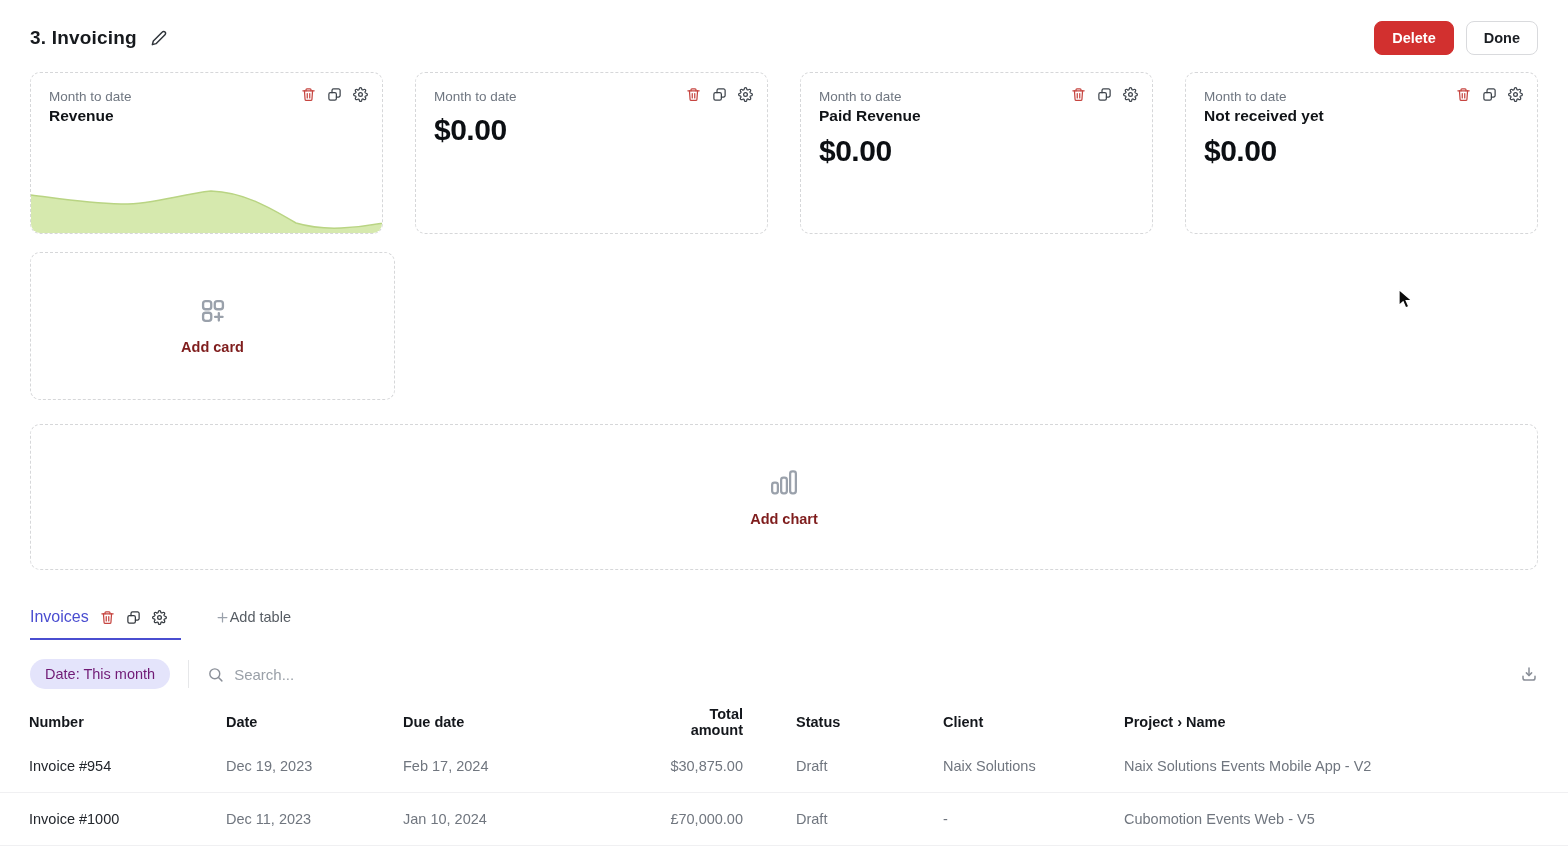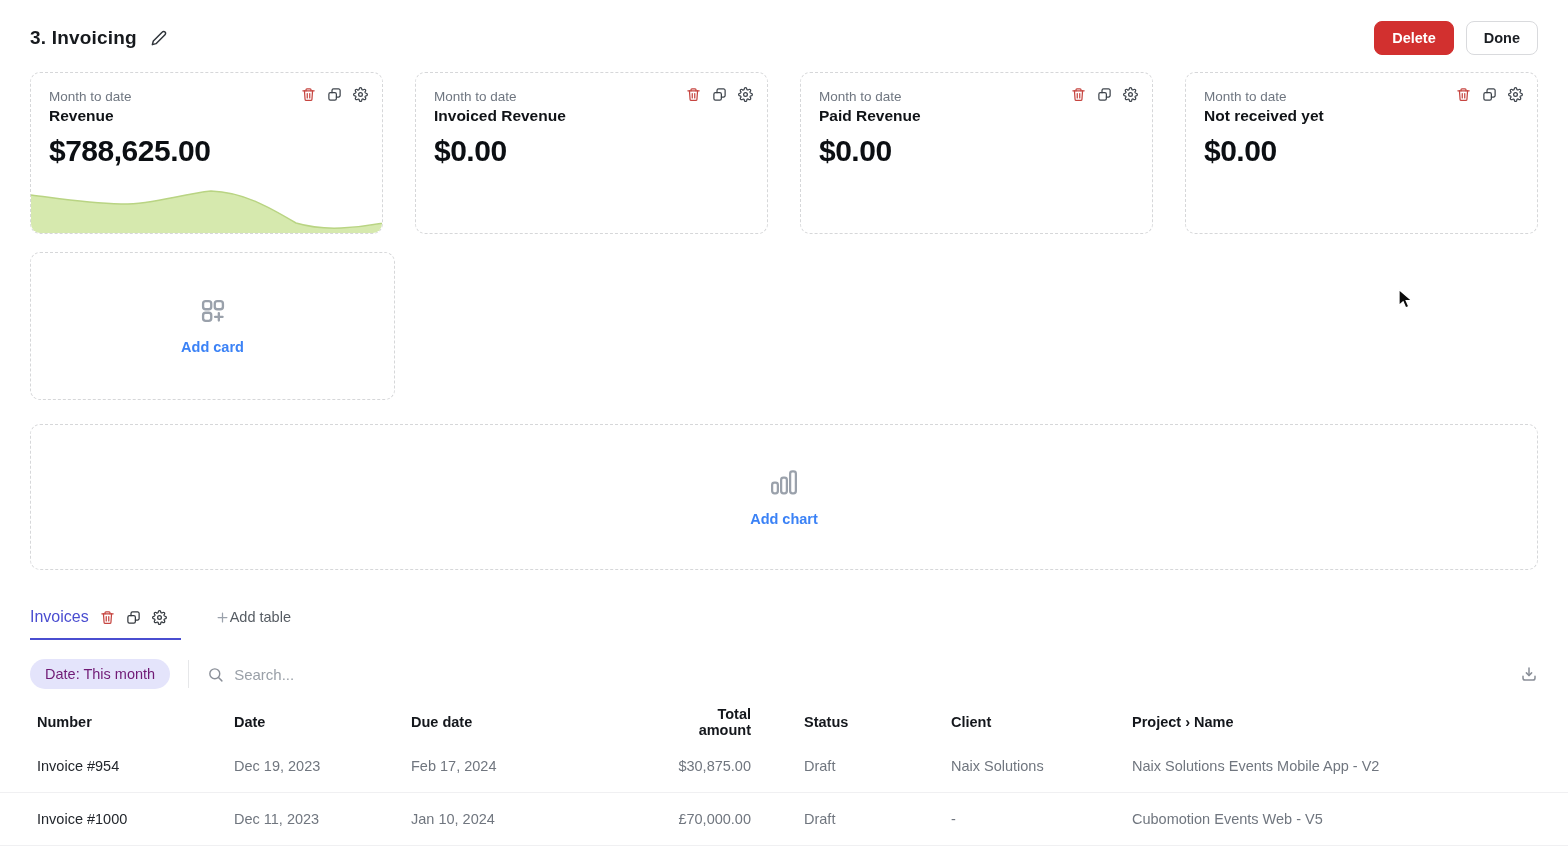--- a/index.html
+++ b/index.html
@@ -56,21 +56,21 @@
     display: grid; grid-template-columns: repeat(4, 1fr); gap: 16px;
   }
   .add-tile {
     border: 1px dashed #d6d7d9; border-radius: 10px; background: #fff;
     display: flex; flex-direction: column; align-items: center; justify-content: center;
     gap: 14px; cursor: pointer;
   }
   .add-card-tile { height: 148px; }
   .add-chart-tile { margin: 24px 30px 0 30px; height: 146px; }
   .add-tile .tile-icon { color: #9aa1ab; }
-  .add-tile .tile-label { font-size: 14.5px; font-weight: 700; color: #3b82f6; }
+  .add-tile .tile-label { font-size: 14.5px; font-weight: 700; color: #7f1d1d; }
 
   
   .tabs-row {
     margin: 38px 30px 0 30px;
     display: flex; align-items: flex-start;
   }
   .tab-active {
     display: flex; align-items: center; gap: 11px;
     padding: 0 14px 12px 0;
     border-bottom: 2px solid #4a4dd0; cursor: pointer;
@@ -101,21 +101,21 @@
     font-size: 15px; color: #3a3f46; width: 300px; background: transparent;
   }
   .search-input::placeholder { color: #9aa0a8; }
   .download-btn { margin-left: auto; color: #8a8f98; cursor: pointer; background: none; border: none; padding: 0; }
 
   
   .inv-table { margin-top: 12px; width: 100%; }
   .t-row {
     display: grid;
     grid-template-columns: 197px 177px 252px 141px 147px 181px 1fr;
-    align-items: center; padding-left: 37px;
+    align-items: center; padding-left: 29px;
   }
   .t-head { height: 36px; }
   .t-head .t-cell { font-size: 14.5px; font-weight: 700; color: #14171c; }
   .t-body-row { height: 53px; border-bottom: 1px solid #f0f0f2; cursor: pointer; }
   .t-cell { font-size: 14.5px; color: #70767f; }
   .cell-number { color: #23272d; }
   .col-total { text-align: right; padding-right: 53px; }
 
   
   .mouse-cursor { position: absolute; left: 1396px; top: 288px; pointer-events: none; }
@@ -136,21 +136,20 @@
     <button class="btn btn-delete">Delete</button>
     <button class="btn btn-done">Done</button>
   </div>
 </div>
 
 <div class="cards-row">
 
   <div class="metric-card">
     <div class="card-period">Month to date</div>
     <div class="card-title">Revenue</div>
-    <div class="card-value">$788,625.00</div>
     <div class="card-icons">
       <button class="icon-btn icon-trash">
           <svg width="15" height="15" viewBox="0 0 24 24" fill="none" stroke="currentColor" stroke-width="2" stroke-linecap="round">
             <path d="M3 6h18"></path>
             <path d="M8 6V4.5A1.5 1.5 0 0 1 9.5 3h5A1.5 1.5 0 0 1 16 4.5V6"></path>
             <path d="M5.5 6l1 13.5A2 2 0 0 0 8.5 21.5h7a2 2 0 0 0 2-2L18.5 6"></path>
             <path d="M10 10.5v7M14 10.5v7"></path>
           </svg>
         </button>
       <button class="icon-btn icon-gray">
@@ -167,21 +166,20 @@
         </button>
     </div>
     <svg class="sparkline" viewBox="0 0 360 50" preserveAspectRatio="none">
       <path d="M0,12 C25,15 55,20 90,21 C120,21.8 150,11 180,8 C212,9 238,24 265,40 C280,44.4 295,45.6 310,45 C330,44 348,41 360,38.5 L360,50 L0,50 Z" fill="#d6e9ae"></path>
       <path d="M0,12 C25,15 55,20 90,21 C120,21.8 150,11 180,8 C212,9 238,24 265,40 C280,44.4 295,45.6 310,45 C330,44 348,41 360,38.5" fill="none" stroke="#b9d483" stroke-width="1.5"></path>
     </svg>
   </div>
 
   <div class="metric-card">
     <div class="card-period">Month to date</div>
-    <div class="card-title">Invoiced Revenue</div>
     <div class="card-value">$0.00</div>
     <div class="card-icons">
       <button class="icon-btn icon-trash">
           <svg width="15" height="15" viewBox="0 0 24 24" fill="none" stroke="currentColor" stroke-width="2" stroke-linecap="round">
             <path d="M3 6h18"></path>
             <path d="M8 6V4.5A1.5 1.5 0 0 1 9.5 3h5A1.5 1.5 0 0 1 16 4.5V6"></path>
             <path d="M5.5 6l1 13.5A2 2 0 0 0 8.5 21.5h7a2 2 0 0 0 2-2L18.5 6"></path>
             <path d="M10 10.5v7M14 10.5v7"></path>
           </svg>
         </button>

